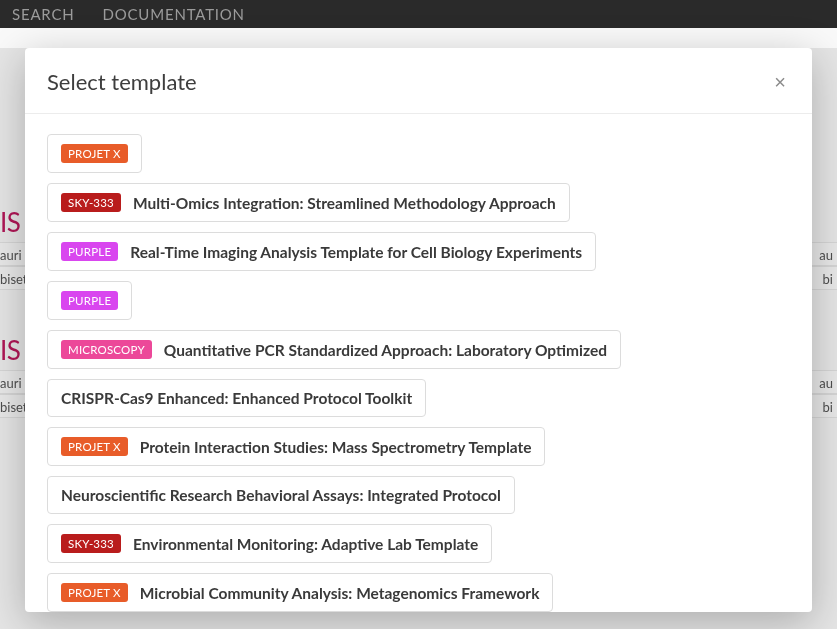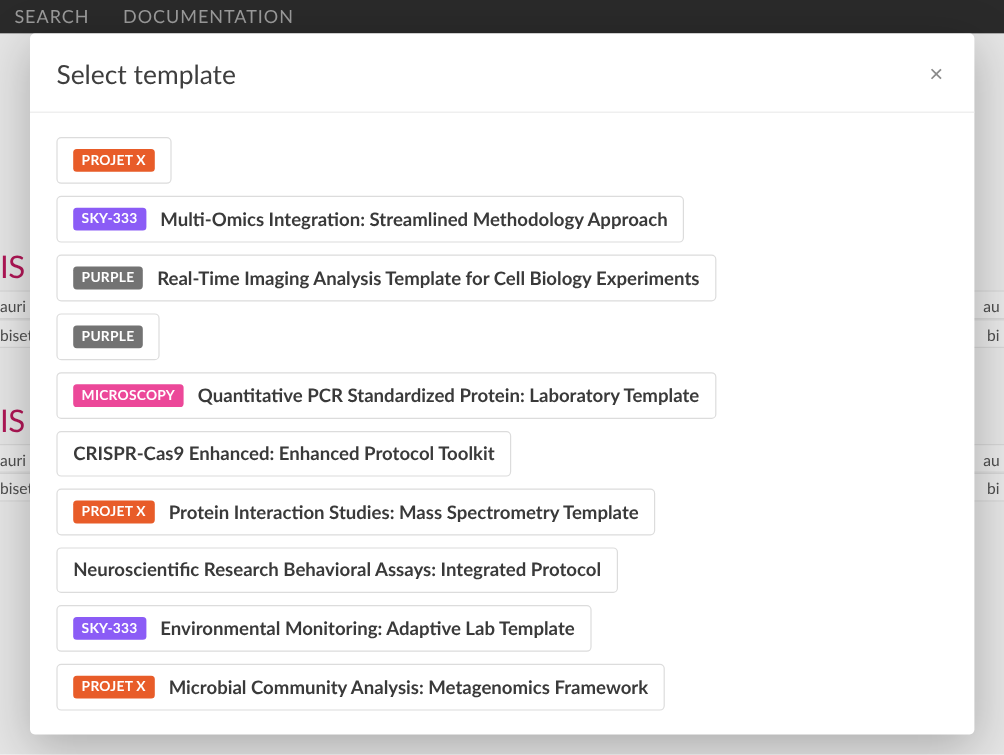--- a/index.html
+++ b/index.html
@@ -2,32 +2,32 @@
 <html><head>
 <meta charset="utf-8">
 <style>
   * { box-sizing: border-box; margin: 0; padding: 0; }
   html, body { width: 837px; height: 629px; overflow: hidden; font-family: "Lato", "Helvetica Neue", Arial, sans-serif; background: #fff; }
   .topbar { background: #2a2a2a; height: 28px; display: flex; align-items: center; padding: 0 12px; gap: 28px; }
   .topbar a { color: #9b9b9b; font-size: 15px; letter-spacing: 0.8px; text-decoration: none; }
   .bg-page { position: relative; height: calc(629px - 28px); background: #f9f9f9; }
   .bg-stripe { position: absolute; left: 0; right: 0; background: #fcfcfc; border-bottom: 1px solid #e8e8e8; border-top: 1px solid #e8e8e8; font-size: 13px; color: #555; padding-left: 0; }
   .bg-big { position:absolute; left:0; font-size:26px; font-weight:400; color:#be185d; letter-spacing:-0.5px;}
-  .overlay { position: absolute; inset: 0; background: rgba(0,0,0,0.08); }
+  .overlay { position: absolute; inset: 0; background: rgba(0,0,0,0.08); margin-top: 20px; }
   .modal { position: absolute; top: 0; left: 25px; right: 25px; bottom: 17px; background: #fff; border-radius: 4px; box-shadow: 0 10px 40px rgba(0,0,0,0.25); display: flex; flex-direction: column; }
   .modal-header { padding: 20px 22px 18px 22px; border-bottom: 1px solid #ececec; display: flex; align-items: center; justify-content: space-between; }
   .modal-title { font-size: 22px; font-weight: 400; color: #3e3e3e; }
   .close-btn { background: none; border: none; font-size: 20px; color: #8b8b8b; cursor: pointer; line-height: 1; padding: 2px 4px; }
   .modal-body { padding: 20px 22px 22px 22px; overflow-y: auto; }
   .template-item { display: inline-flex; align-items: center; gap: 12px; border: 1px solid #dcdcdc; border-radius: 4px; padding: 9px 13px; margin-bottom: 10px; cursor: pointer; background:#fff; }
   .row { display: block; }
-  .badge { display: inline-block; font-size: 11.5px; font-weight: 700; color: #fff; padding: 3px 7px 3px 7px; border-radius: 3px; letter-spacing: 0.2px; }
+  .badge { display: inline-block; font-size: 11.5px; font-weight: 400; color: #fff; padding: 3px 7px 3px 7px; border-radius: 3px; letter-spacing: 0.2px; }
   .badge-orange { background: #e85c29; }
-  .badge-cyan   { background: #8b5cf6; }
-  .badge-purple { background: #737373; }
+  .badge-cyan   { background: #b91c1c; }
+  .badge-purple { background: #d946ef; }
   .badge-yellow { background: #ec4899; }
   .template-title { font-size: 15.5px; font-weight: 700; color: #3a3a3a; }
 </style>
 </head>
 <body>
 
 <div class="topbar">
   <a href="#">SEARCH</a>
   <a href="#">DOCUMENTATION</a>
 </div>
@@ -69,21 +69,21 @@
               </div></div>
             <div class="row"><div class="template-item">
                 <span class="badge badge-purple">PURPLE</span>
                 <span class="template-title">Real-Time Imaging Analysis Template for Cell Biology Experiments</span>
               </div></div>
             <div class="row"><div class="template-item">
                 <span class="badge badge-purple">PURPLE</span>
               </div></div>
             <div class="row"><div class="template-item">
                 <span class="badge badge-yellow">MICROSCOPY</span>
-                <span class="template-title">Quantitative PCR Standardized Protein: Laboratory Template</span>
+                <span class="template-title">Quantitative PCR Standardized Approach: Laboratory Optimized</span>
               </div></div>
             <div class="row"><div class="template-item">
                 <span class="template-title">CRISPR-Cas9 Enhanced: Enhanced Protocol Toolkit</span>
               </div></div>
             <div class="row"><div class="template-item">
                 <span class="badge badge-orange">PROJET X</span>
                 <span class="template-title">Protein Interaction Studies: Mass Spectrometry Template</span>
               </div></div>
             <div class="row"><div class="template-item">
                 <span class="template-title">Neuroscientific Research Behavioral Assays: Integrated Protocol</span>

